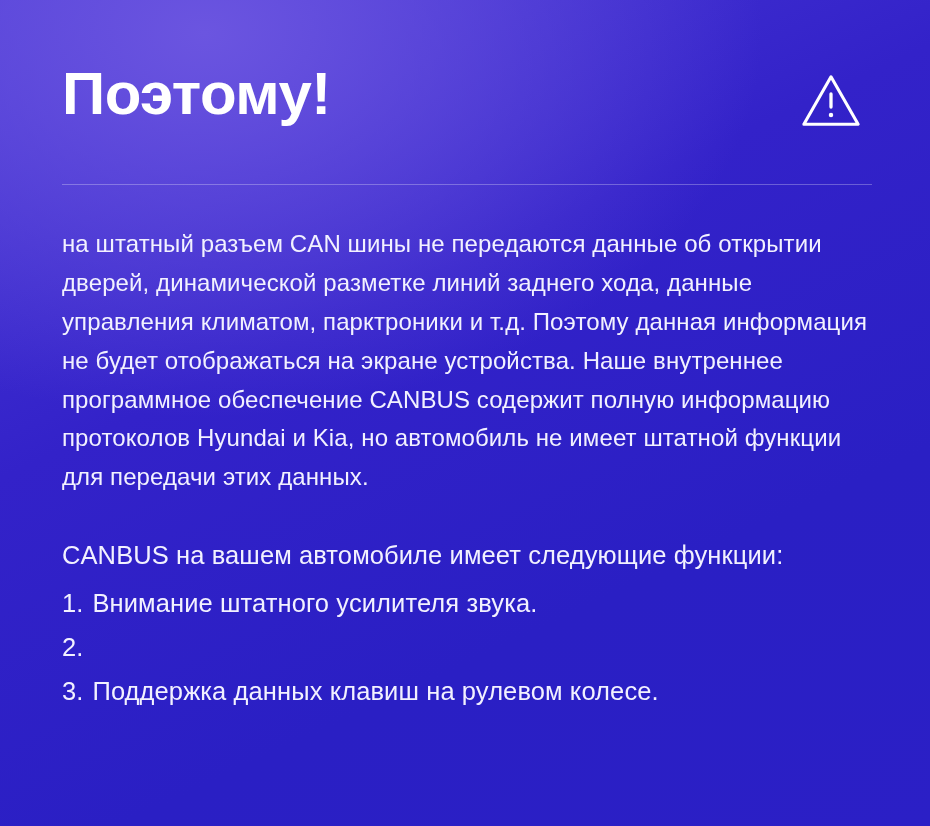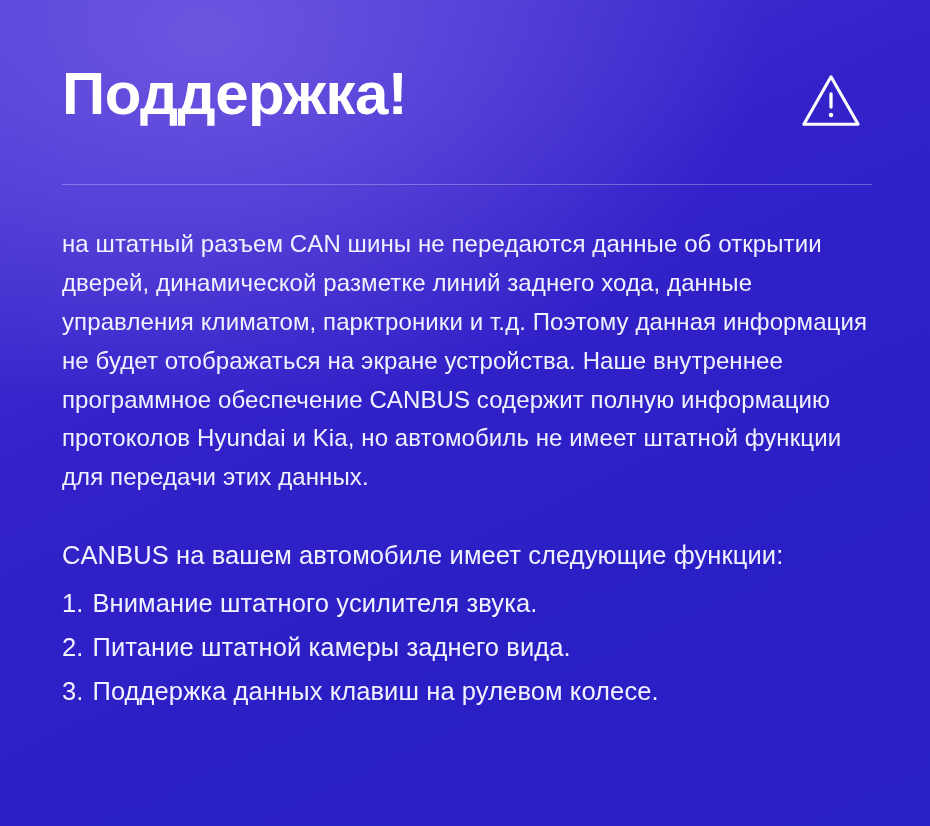--- a/index.html
+++ b/index.html
@@ -95,21 +95,21 @@
     gap: 9px;
   }
   .features-list li .num { flex: 0 0 auto; }
 </style>
 </head>
 <body>
 
 <div class="notice-card">
 
   <div class="notice-header">
-    <h1 class="title">Поддержка!</h1>
+    <h1 class="title">Поэтому!</h1>
     <span class="warning-icon">
       <svg viewBox="0 0 64 64" width="62" height="62" aria-hidden="true">
         <path d="M32 7 L60 56 H4 Z" fill="none" stroke="#ffffff" stroke-width="3.2" stroke-linejoin="round"></path>
         <rect x="30.3" y="23" width="3.4" height="17" rx="1.7" fill="#ffffff"></rect>
         <circle cx="32" cy="46.5" r="2.3" fill="#ffffff"></circle>
       </svg>
     </span>
   </div>
 
   <div class="divider"></div>
@@ -118,21 +118,20 @@
 
   <div class="features">
     <div class="features-lead">CANBUS на вашем автомобиле имеет следующие функции:</div>
     <ul class="features-list">
       <li>
         <span class="num">1.</span>
         <span>Внимание штатного усилителя звука.</span>
       </li>
       <li>
         <span class="num">2.</span>
-        <span>Питание штатной камеры заднего вида.</span>
       </li>
       <li>
         <span class="num">3.</span>
         <span>Поддержка данных клавиш на рулевом колесе.</span>
       </li>
     </ul>
   </div>
 
 </div>
 

